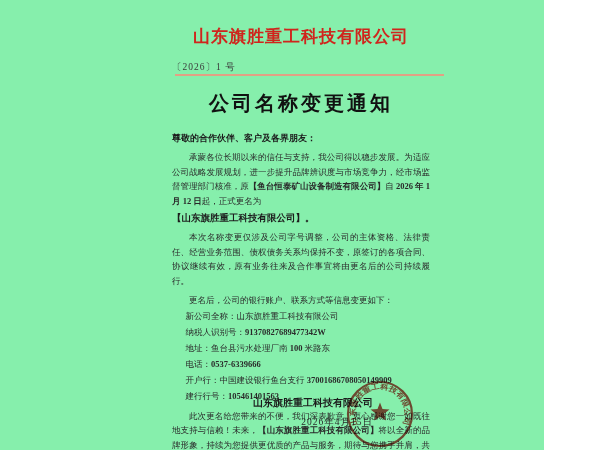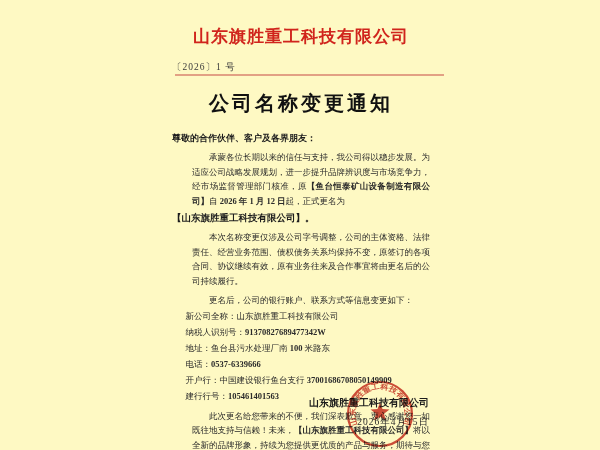--- a/index.html
+++ b/index.html
@@ -1,21 +1,21 @@
 <!DOCTYPE html>
 <html><head>
 <meta charset="utf-8">
 <style>
   * { margin: 0; padding: 0; box-sizing: border-box; }
   html, body { background: #ffffff; }
   .page {
     position: relative;
-    width: 600px;
+    width: 544px;
     height: 450px;
-    background: #fef9c3;
+    background: #86efac;
     overflow: hidden;
     font-family: "Liberation Serif", "DejaVu Serif", serif;
     color: #262626;
   }
   .doc-column {
     position: absolute;
     left: 172px;
     top: 0;
     width: 258px;
   }
@@ -58,21 +58,20 @@
     font-size: 9px;
     font-weight: bold;
     color: #1c1c1c;
   }
   .para {
     margin-top: 5px;
     font-size: 8.5px;
     line-height: 14.5px;
     text-align: justify;
     color: #2a2a2a;
-    margin-left: 20px;
   }
   .para.indent { text-indent: 2em; }
   .bold { font-weight: bold; }
   .new-name-line {
     margin-top: 4px;
     font-size: 9.5px;
     font-weight: bold;
     color: #1c1c1c;
   }
   .info-line {

